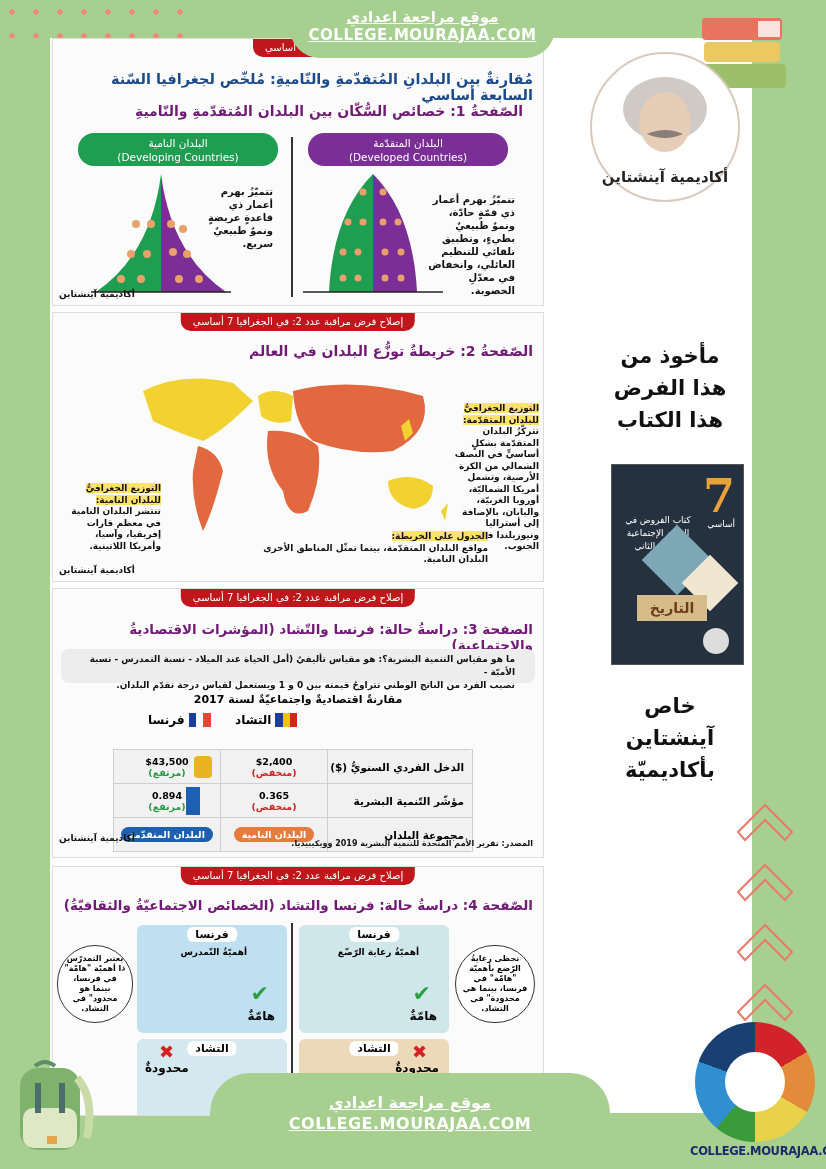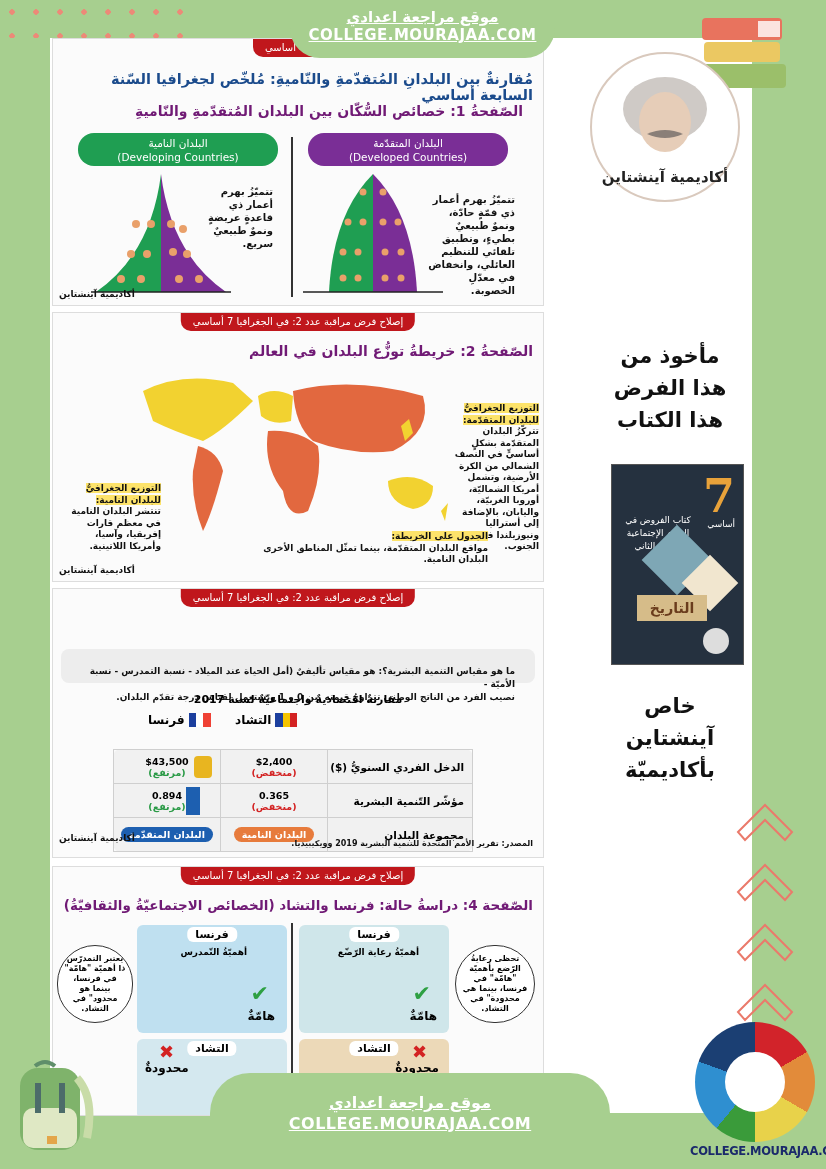--- a/index.html
+++ b/index.html
@@ -49,21 +49,21 @@
   #p2 { top: 312px; height: 270px; }
   #p2 .ptitle { position: absolute; top: 30px; right: 0; left: 0; text-align: right; }
   .map-box { position: absolute; left: 70px; top: 58px; width: 330px; height: 170px; }
   .hl { background: #fde36a; }
   .note { position: absolute; direction: rtl; text-align: right; font-size: 9px; font-weight: bold; line-height: 11.5px; color: #111; }
 
   
   #p3 { top: 588px; height: 270px; }
   #p3 .ptitle { position: absolute; top: 32px; right: 0; left: 0; font-size: 13.5px; }
   .def-box { position: absolute; top: 60px; left: 8px; right: 8px; height: 34px; background: #ededed; border-radius: 8px;
-    direction: rtl; text-align: right; font-size: 9px; font-weight: bold; padding: 16px 20px; line-height: 13px; color: #111; }
+    direction: rtl; text-align: right; font-size: 9px; font-weight: bold; padding: 4px 20px; line-height: 13px; color: #111; }
   .tbl-title { position: absolute; top: 104px; left: 0; right: 0; text-align: center; direction: rtl; font-weight: bold; font-size: 11px; }
   .flag-row { position: absolute; top: 124px; font-weight: bold; font-size: 12px; direction: rtl; display: flex; align-items: center; gap: 4px; }
   .flag { display: inline-flex; width: 22px; height: 14px; }
   .flag span { flex: 1; }
   table.cmp { position: absolute; top: 160px; left: 60px; width: 360px; border-collapse: collapse; background: #f1f1f1; border-radius: 8px; font-size: 9.5px; }
   table.cmp td { height: 34px; border: 1px solid #cfcfcf; vertical-align: middle; }
   table.cmp td.lbl { direction: rtl; text-align: right; padding-right: 8px; font-weight: bold; font-size: 10.5px; width: 145px; }
   table.cmp td.val { text-align: center; font-weight: bold; width: 107px; position: relative; }
   .red { color: #d32222; } .grn { color: #2a9a46; }
   .badge { display: inline-block; color: #fff; padding: 2px 8px; border-radius: 10px; font-size: 9.5px; font-weight: bold; }
@@ -199,20 +199,21 @@
   </div>
   <div class="note" style="left:190px;top:218px;width:245px;">
     <div><span class="hl">الجدول على الخريطة:</span></div>
     <div>مواقع البلدان المتقدّمة، بينما تمثّل المناطق الأخرى البلدان النامية.</div>
   </div>
   <div class="signature">أكاديمية آينشتاين</div>
 </div>
 
 <div class="page" id="p3">
   <div class="tag">إصلاح فرض مراقبة عدد 2: في الجغرافيا 7 أساسي</div>
+  <div class="ptitle">الصفحة 3: دراسةُ حالة: فرنسا والتّشاد (المؤشرات الاقتصاديةُ والاجتماعية)</div>
   <div class="def-box">
     <div>ما هو مقياس التنمية البشرية؟: هو مقياس تأليفيٌ (أمل الحياة عند الميلاد - نسبة التمدرس - نسبة الأميّة -</div>
     <div>نصيب الفرد من الناتج الوطني تتراوحُ قيمته بين 0 و 1 ويستعمل لقياس درجة تقدّم البلدان.</div>
   </div>
   <div class="tbl-title">مقارنةٌ اقتصاديةٌ واجتماعيّةٌ لسنة 2017</div>
 
   <div class="flag-row" style="left:182px;">
     <span class="flag">
         <span style="background:#d32222"></span>
         <span style="background:#f5c400"></span>

